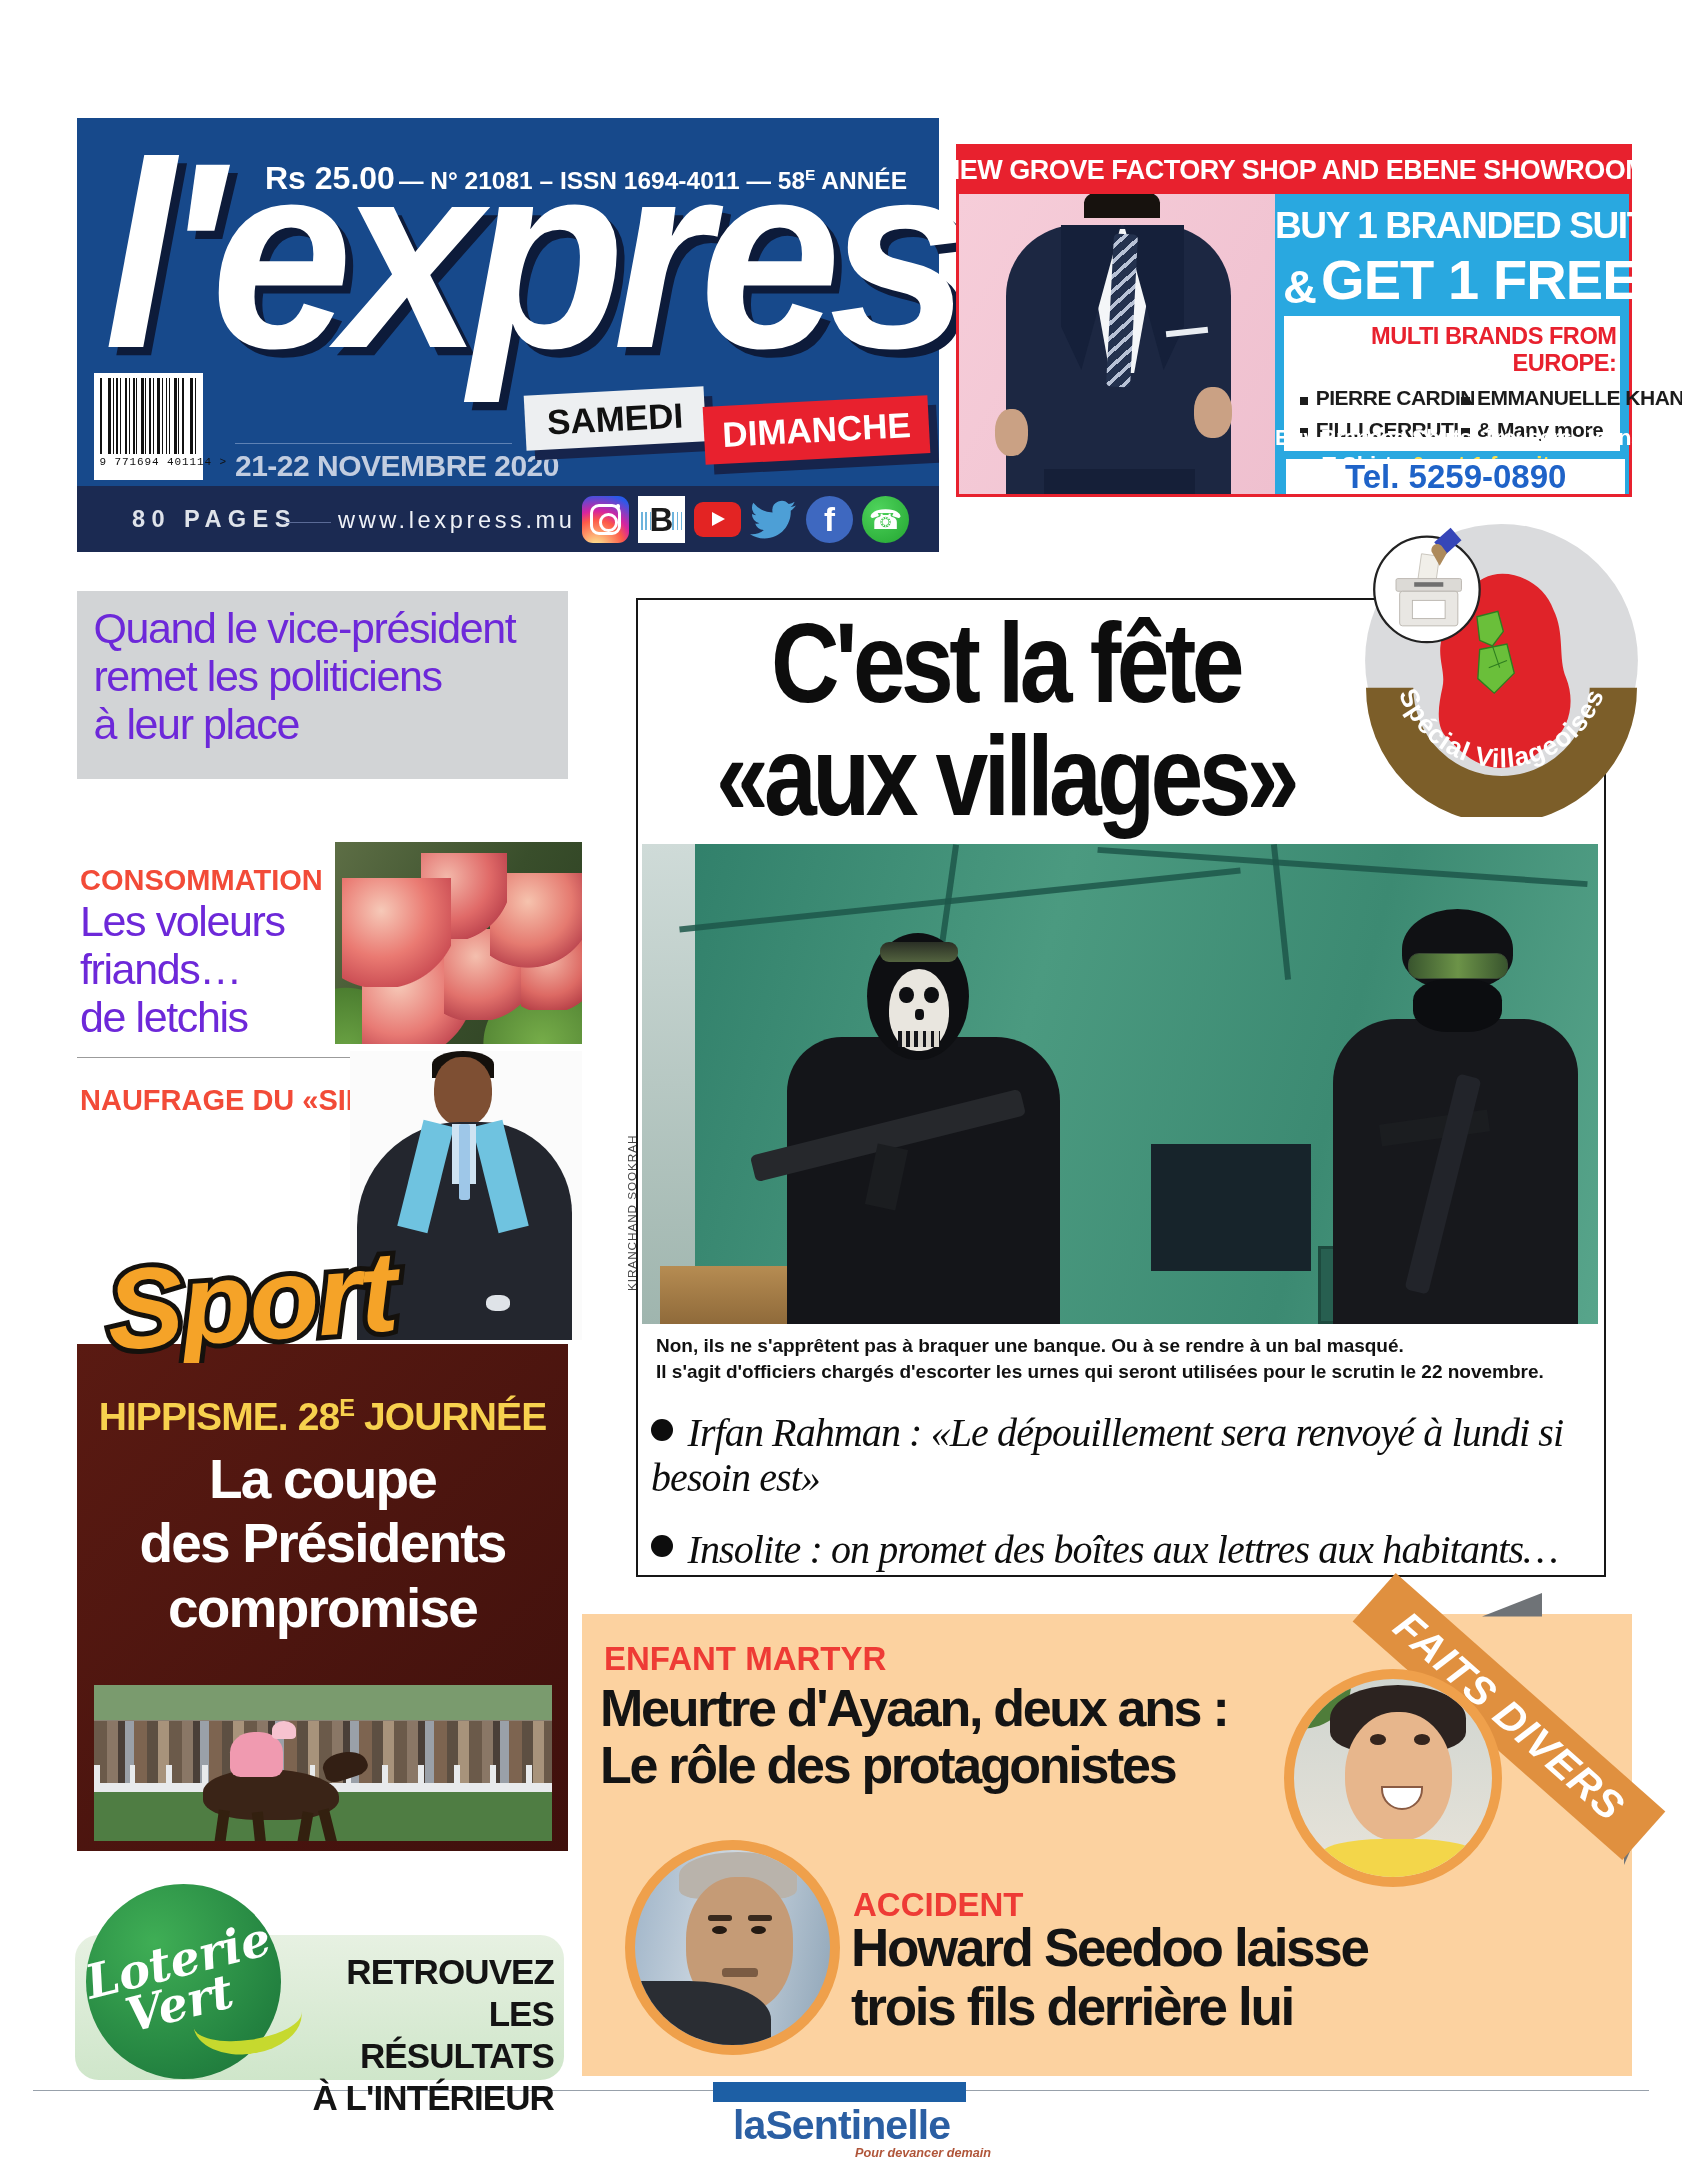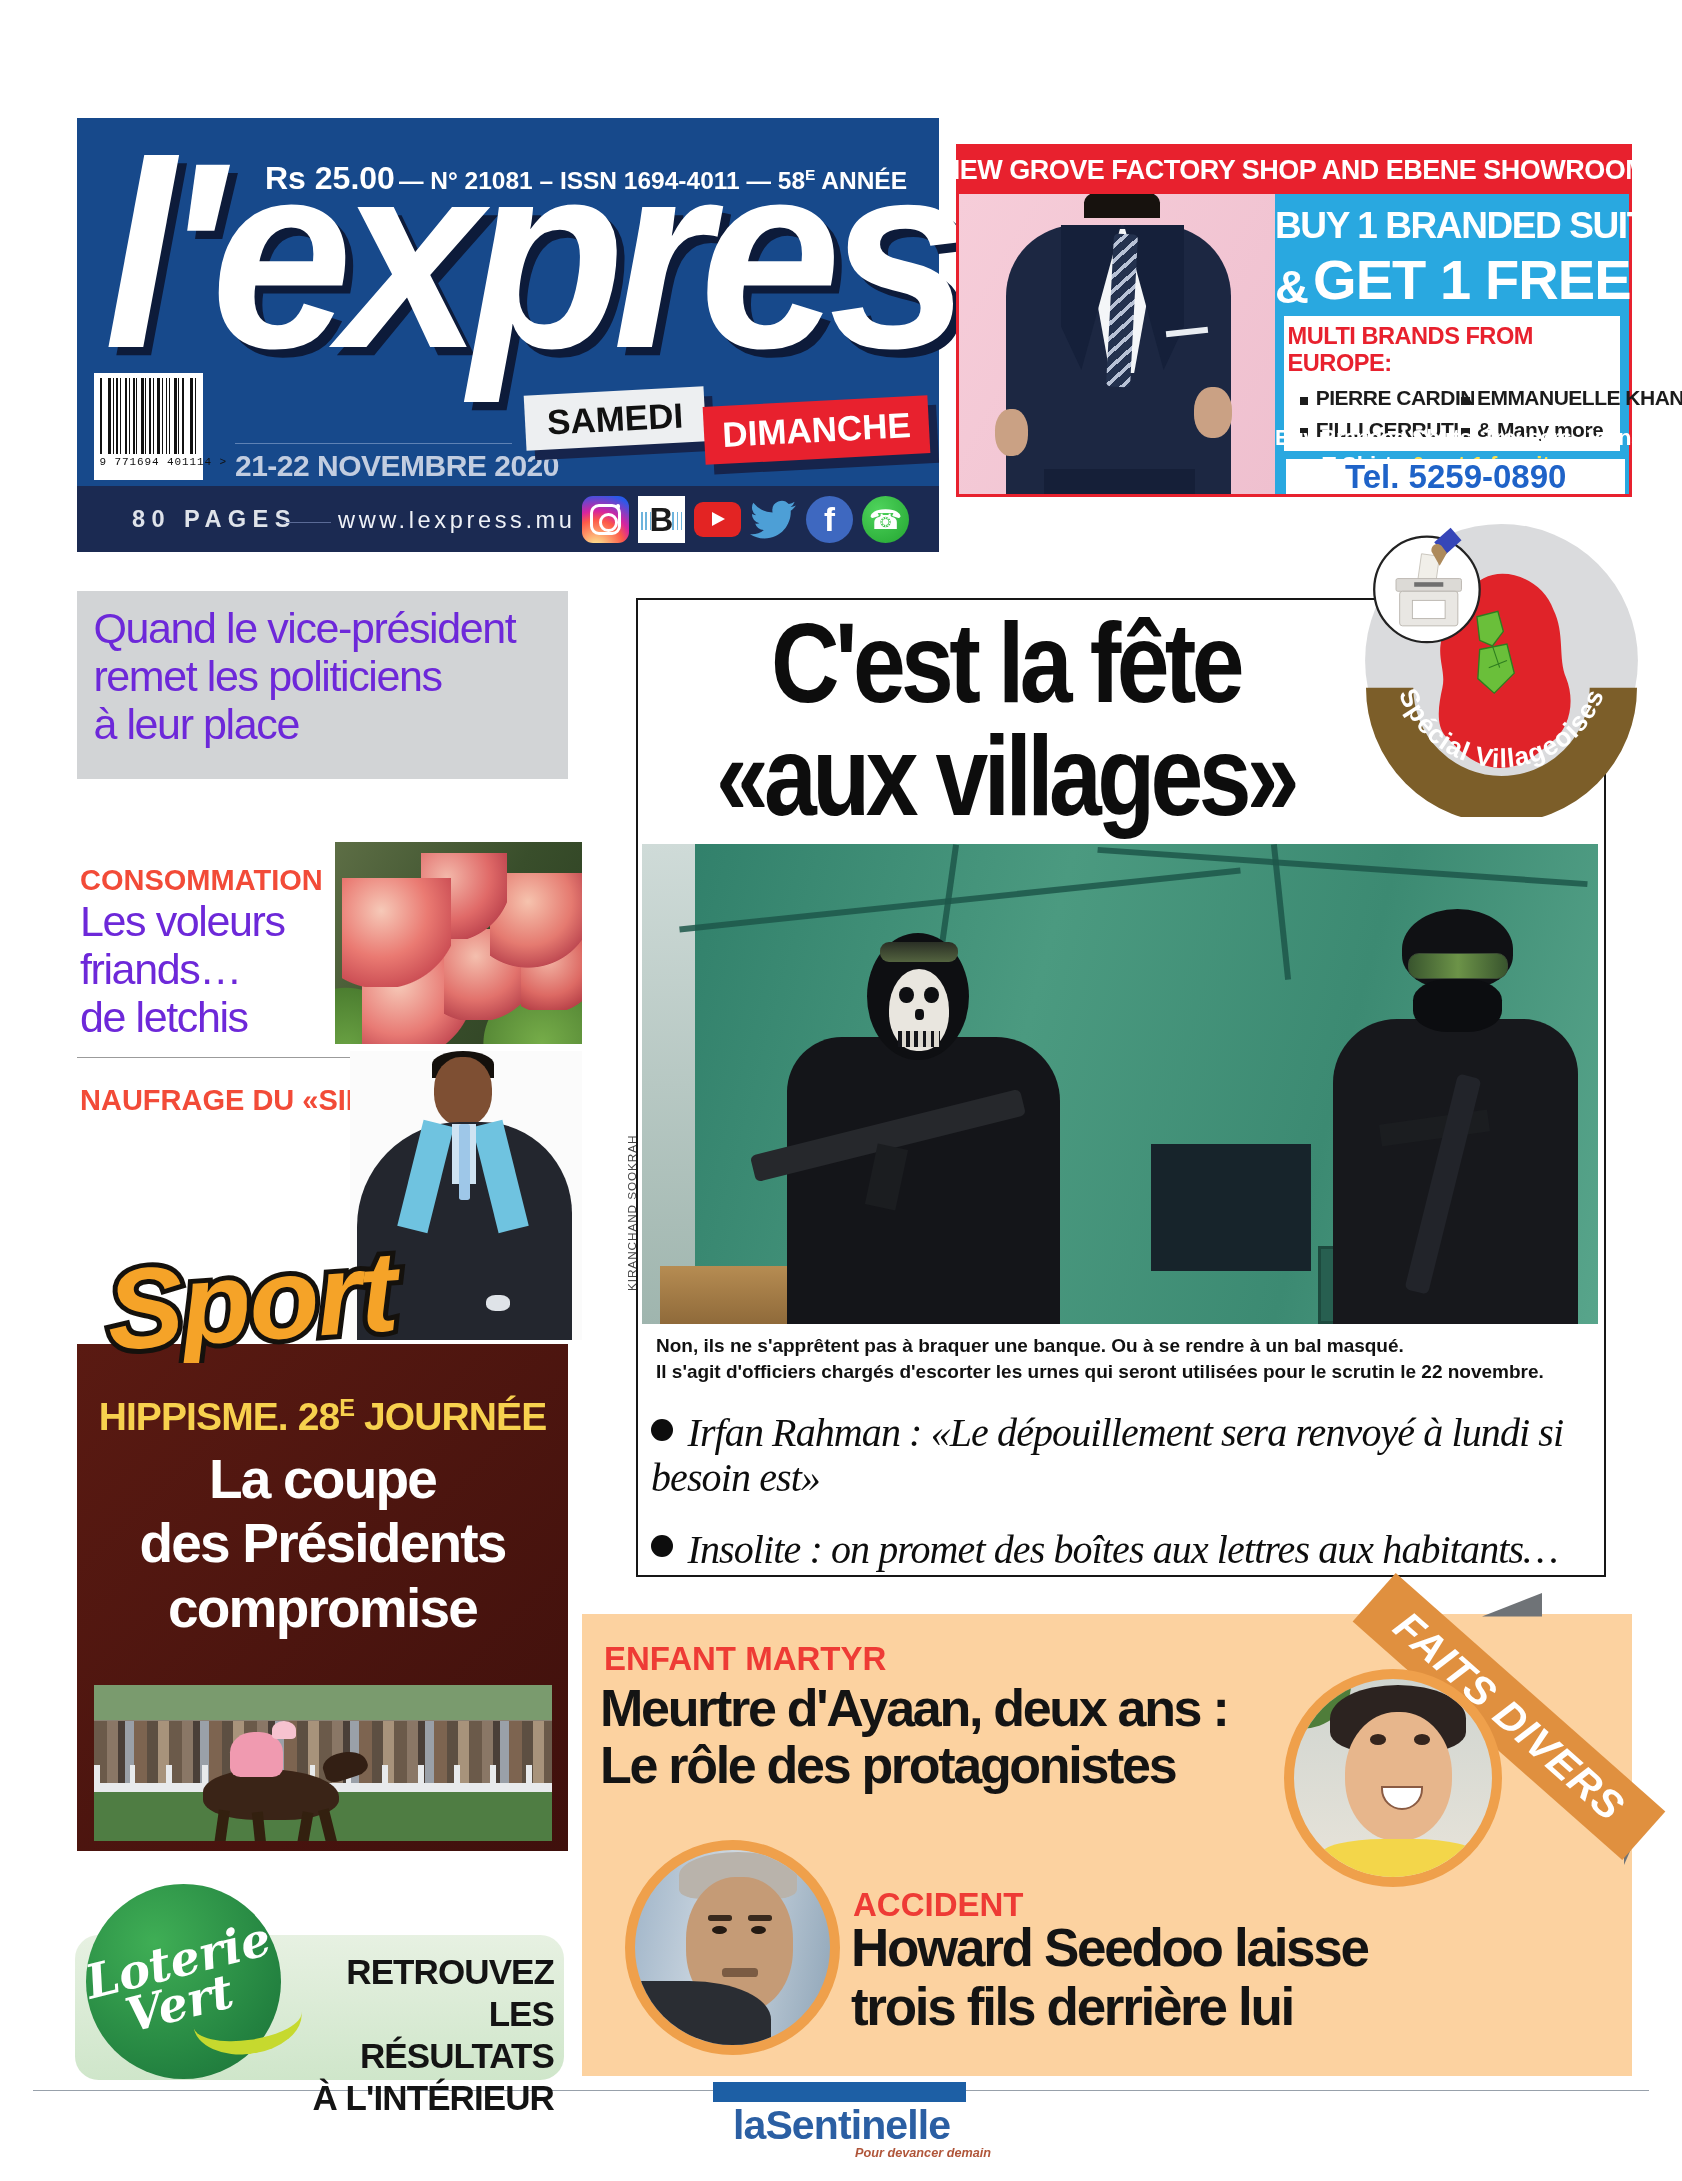--- a/index.html
+++ b/index.html
@@ -59,24 +59,24 @@
   .sm-tie{position:absolute;left:151px;top:40px;width:23.6px;height:153px;border-radius:4.5px;transform:rotate(3deg);
           background:repeating-linear-gradient(135deg,#24324f 0 7.3px,#b8c2d6 7.3px 11px);}
   .sm-hair{position:absolute;left:125px;top:-7.3px;width:76px;height:31px;background:#17120e;border-radius:50% 50% 0 0;}
   .sm-head{position:absolute;left:129px;top:0px;width:69px;height:56px;background:#caa184;border-radius:46%;z-index:-1;}
   .sm-pocket{position:absolute;left:207px;top:135px;width:42px;height:6.4px;background:#e9edf2;transform:rotate(-6deg);}
   .sm-hand{position:absolute;left:235px;top:193px;width:38px;height:51px;background:#caa184;border-radius:45%;}
   .sm-hand2{position:absolute;left:36px;top:215px;width:33px;height:47px;background:#caa184;border-radius:45%;}
   .sm-legs{position:absolute;left:85px;top:275px;width:151px;height:31px;background:#151f38;}
   .ad-right{position:absolute;left:316px;top:47px;right:0;bottom:0;}
   .ad-l1{position:absolute;left:0;right:0;top:11px;text-align:center;color:#fff;font-size:37px;font-weight:900;letter-spacing:-1.4px;white-space:nowrap;}
-  .ad-l2{position:absolute;left:0;right:0;top:53px;color:#fff;font-weight:900;white-space:nowrap;}
+  .ad-l2{position:absolute;left:8px;right:0;top:53px;color:#fff;font-weight:900;white-space:nowrap;}
   .ad-l2 .amp{font-size:47px;vertical-align:-3.6px;} .ad-l2 .big{font-size:56px;letter-spacing:-0.9px;}
   .brands{position:absolute;left:9px;right:9px;top:122px;background:#fff;padding:7.3px 3.6px 9px 3.6px;}
-  .brands-title{text-align:left;color:#e8212e;font-size:23.6px;font-weight:900;letter-spacing:-0.5px;}
+  .brands-title{text-align:right;color:#e8212e;font-size:23.6px;font-weight:900;letter-spacing:-0.5px;}
   .brand-grid{display:grid;grid-template-columns:49% 51%;margin-top:9px;row-gap:7.3px;}
   .brand{font-size:21px;font-weight:700;color:#1c1c1c;letter-spacing:-0.5px;white-space:nowrap;padding-left:12.7px;}
   .brand::before{content:"";display:inline-block;width:8.2px;height:8.2px;background:#1c1c1c;margin-right:7.3px;}
   .offer1{position:absolute;left:0;right:0;top:231px;text-align:center;color:#fff;font-size:22px;font-weight:900;letter-spacing:-0.5px;white-space:nowrap;}
   .offer2{position:absolute;left:0;right:0;top:258px;text-align:center;font-size:22px;font-weight:900;white-space:nowrap;}
   .offer2 .w{color:#fff;} .offer2 .y{color:#ffe14d;}
   .telbar{position:absolute;left:11px;right:3.6px;bottom:0;height:35px;background:#fff;display:flex;align-items:center;justify-content:center;
           color:#1f63c8;font-size:33px;font-weight:900;}
 
   

